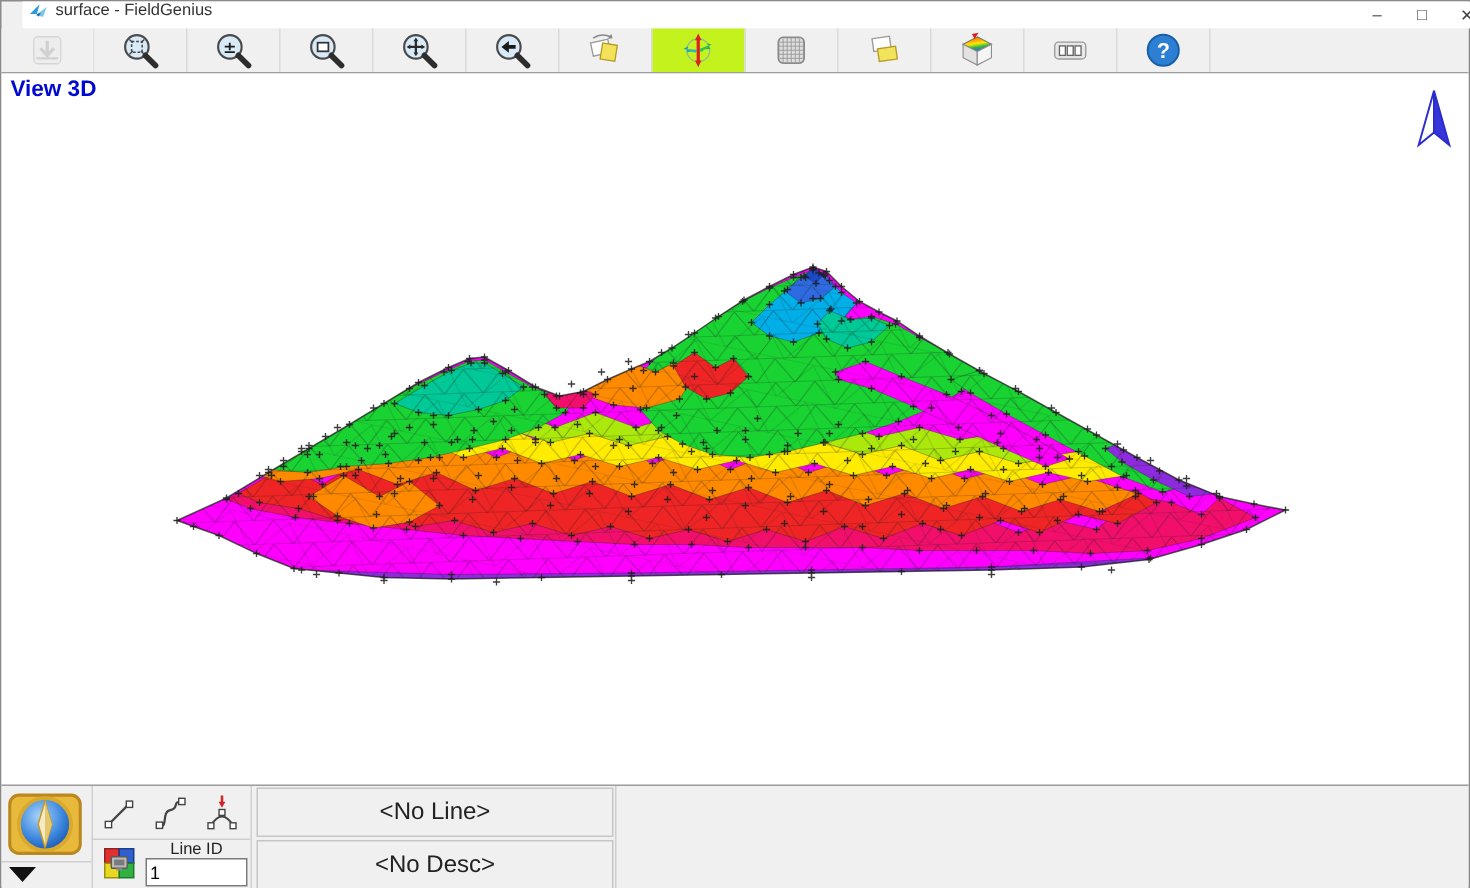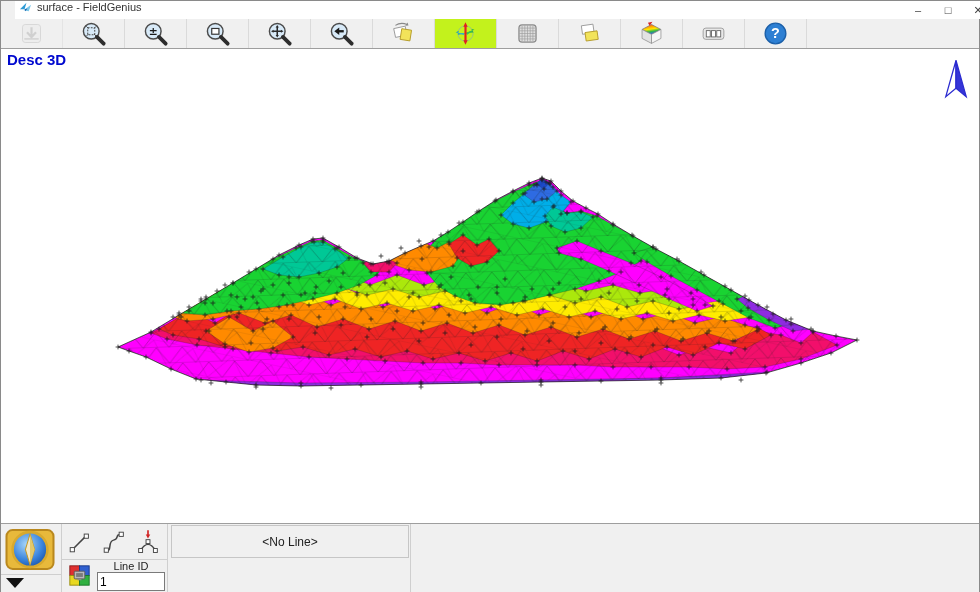--- a/index.html
+++ b/index.html
@@ -29,21 +29,21 @@
   
   .bottombar{position:absolute;left:0;top:522px;width:100%;height:70px;background:#f0f0f0;border-top:1px solid #9e9e9e;box-sizing:border-box;}
   .vsep{position:absolute;top:0;width:1px;height:69px;background:#cfcfcf;}
   .compassbtn{position:absolute;left:2px;top:2px;width:54px;height:47px;}
   .ddtri{position:absolute;left:5px;top:54px;width:0;height:0;border-left:9px solid transparent;border-right:9px solid transparent;border-top:10px solid #111;}
   .sbtn{position:absolute;width:31px;height:31px;top:2px;display:flex;align-items:center;justify-content:center;}
   .sbtn svg{width:28px;height:28px;}
   .dispbtn{position:absolute;left:64px;top:37px;width:29px;height:29px;}
   .nextid-label{position:absolute;left:96px;top:36px;width:68px;text-align:center;font-size:11px;color:#222;}
   .nextid-input{position:absolute;left:96px;top:48px;width:62px;height:17px;border:1px solid #7a7a7a;font-size:12px;font-family:"Liberation Sans",sans-serif;padding:0 2px;background:#fff;}
-  .widebtn{position:absolute;left:170px;width:238px;height:33px;background:#f0f0f0;border:1px solid #c6c6c6;box-sizing:border-box;display:flex;align-items:center;justify-content:center;font-size:12px;color:#222;}
+  .widebtn{position:absolute;left:170px;width:238px;height:33px;background:#f0f0f0;border:1px solid #c6c6c6;box-sizing:border-box;display:flex;align-items:center;justify-content:center;font-size:16px;color:#222;}
   .row1{top:1px;} .row2{top:36px;}
   .hsep{position:absolute;left:60px;top:35px;width:106px;height:1px;background:#cfcfcf;}
   .hsep2{position:absolute;left:0px;top:50px;width:60px;height:1px;background:#cfcfcf;}
 </style>
 </head>
 <body>
 
 <svg width="0" height="0" style="position:absolute" aria-hidden="true">
   <defs>
     <radialGradient id="gball" cx="40%" cy="35%" r="75%">
@@ -746,21 +746,21 @@
           <path d="M546.6 182 H551.4 M549 179.6 V184.4"></path>
           <path d="M553.6 190 H558.4 M556 187.6 V192.4"></path>
           <path d="M543.6 198 H548.4 M546 195.6 V200.4"></path>
           <path d="M530.6 201 H535.4 M533 198.6 V203.4"></path>
           <path d="M532.6 183 H537.4 M535 180.6 V185.4"></path>
           <path d="M538.6 178 H543.4 M541 175.6 V180.4"></path>
           <path d="M545.6 182 H550.4 M548 179.6 V184.4"></path>
           <path d="M540.6 188 H545.4 M543 185.6 V190.4"></path>
         </g>
     </svg>
-    <span class="viewlabel">Desc 3D</span>
+    <span class="viewlabel">View 3D</span>
     <svg class="northarrow" width="26" height="44" viewBox="944 54 28 46">
       <polygon points="958,57 947,96 958,87" fill="#ffffff" stroke="#2b2bd0" stroke-width="1.4"></polygon>
       <polygon points="958,57 969,96 958,87" fill="#3535d8" stroke="#2b2bd0" stroke-width="1.4"></polygon>
     </svg>
   </div>
 
   <div class="bottombar">
     <div class="vsep" style="left:60px"></div>
     <div class="vsep" style="left:166px"></div>
     <div class="vsep" style="left:409px"></div>
@@ -791,14 +791,15 @@
       </div>
 
     <svg class="dispbtn" viewBox="0 0 30 30">
         <use href="#ic-display"></use>
       </svg>
 
     <div class="nextid-label">Line ID</div>
     <input class="nextid-input" value="1" style="">
 
     <div class="widebtn row1">&lt;No Line&gt;</div>
+    <div class="widebtn row2">&lt;No Desc&gt;</div>
   </div>
 </div>
 
 </body></html>

